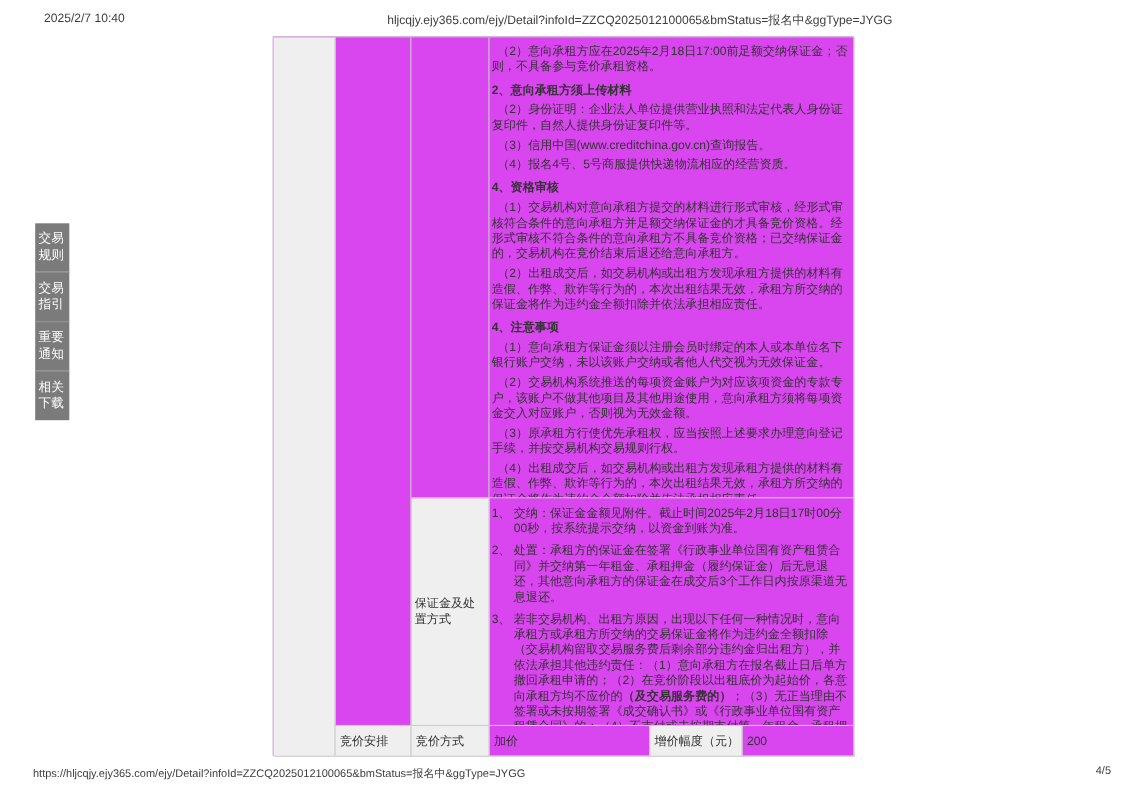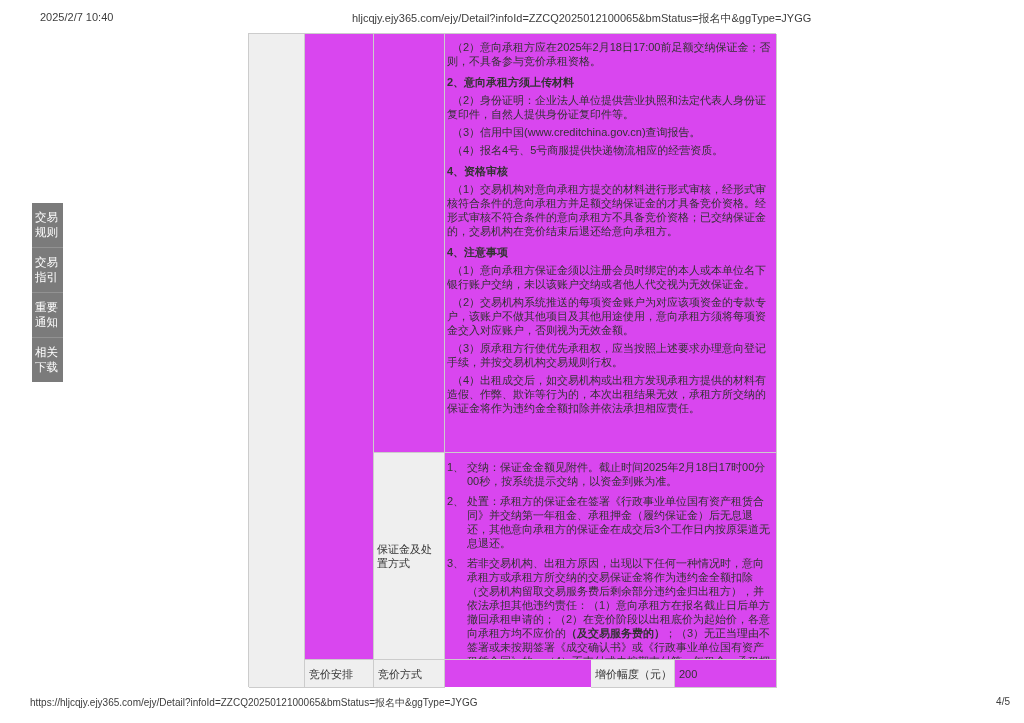--- a/index.html
+++ b/index.html
@@ -90,20 +90,21 @@
     <div class="cell c-a12"></div>
     <div class="cell c-b1"></div>
     <div class="cell c-r1">
         <div class="para">（2）意向承租方应在2025年2月18日17:00前足额交纳保证金；否则，不具备参与竞价承租资格。</div>
         <div class="heading">2、意向承租方须上传材料</div>
         <div class="para">（2）身份证明：企业法人单位提供营业执照和法定代表人身份证复印件，自然人提供身份证复印件等。</div>
         <div class="para">（3）信用中国(www.creditchina.gov.cn)查询报告。</div>
         <div class="para">（4）报名4号、5号商服提供快递物流相应的经营资质。</div>
         <div class="heading">4、资格审核</div>
         <div class="para">（1）交易机构对意向承租方提交的材料进行形式审核，经形式审核符合条件的意向承租方并足额交纳保证金的才具备竞价资格。经形式审核不符合条件的意向承租方不具备竞价资格；已交纳保证金的，交易机构在竞价结束后退还给意向承租方。</div>
+        <div class="para">（2）出租成交后，如交易机构或出租方发现承租方提供的材料有造假、作弊、欺诈等行为的，本次出租结果无效，承租方所交纳的保证金将作为违约金全额扣除并依法承担相应责任。</div>
         <div class="heading">4、注意事项</div>
         <div class="para">（1）意向承租方保证金须以注册会员时绑定的本人或本单位名下银行账户交纳，未以该账户交纳或者他人代交视为无效保证金。</div>
         <div class="para">（2）交易机构系统推送的每项资金账户为对应该项资金的专款专户，该账户不做其他项目及其他用途使用，意向承租方须将每项资金交入对应账户，否则视为无效金额。</div>
         <div class="para">（3）原承租方行使优先承租权，应当按照上述要求办理意向登记手续，并按交易机构交易规则行权。</div>
         <div class="para">（4）出租成交后，如交易机构或出租方发现承租方提供的材料有造假、作弊、欺诈等行为的，本次出租结果无效，承租方所交纳的保证金将作为违约金全额扣除并依法承担相应责任。</div>
       </div>
 
     <div class="cell gray c-b2">保证金及处置方式</div>
     <div class="cell c-r2">
         <div class="li">
@@ -115,19 +116,20 @@
           <div class="li-body"><span>处置：承租方的保证金在签署《行政事业单位国有资产租赁合同》并交纳第一年租金、承租押金（履约保证金）后无息退还，其他意向承租方的保证金在成交后3个工作日内按原渠道无息退还。</span></div>
         </div>
         <div class="li">
           <span class="num">3、</span>
           <div class="li-body"><span>若非交易机构、出租方原因，出现以下任何一种情况时，意向承租方或承租方所交纳的交易保证金将作为违约金全额扣除（交易机构留取交易服务费后剩余部分违约金归出租方），并依法承担其他违约责任：（1）意向承租方在报名截止日后单方撤回承租申请的；（2）在竞价阶段以出租底价为起始价，各意向承租方均不应价的</span><span class="b">（及交易服务费的）</span><span>；（3）无正当理由不签署或未按期签署《成交确认书》或《行政事业单位国有资产租赁合同》的；（4）不支付或未按期支付第一年租金、承租押金（履约保证金）及交易服务费的；（5）采取作弊、欺诈、强迫等有违公平的手续参与竞价的；（6）本公告及法律、法规规定的其他违约违规行为。</span></div>
         </div>
       </div>
 
     <div class="cell gray vcenter c-g3">竞价安排</div>
     <div class="cell gray vcenter c-m3">竞价方式</div>
+    <div class="cell vcenter c-v3">加价</div>
     <div class="cell gray vcenter c-i3">增价幅度（元）</div>
     <div class="cell vcenter c-n3">200</div>
   </div>
 
   <span class="pf-url">https://hljcqjy.ejy365.com/ejy/Detail?infoId=ZZCQ2025012100065&amp;bmStatus=报名中&amp;ggType=JYGG</span>
   <span class="pf-page">4/5</span>
 </div>
 
 </body></html>

